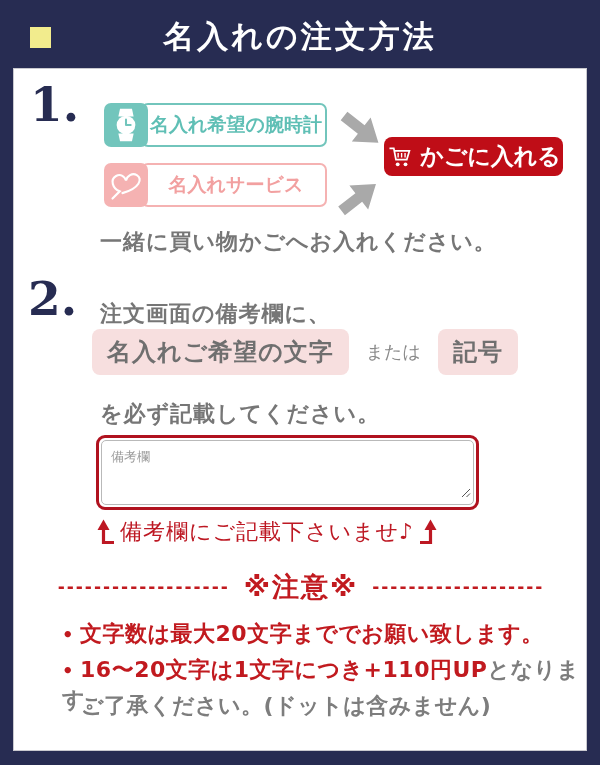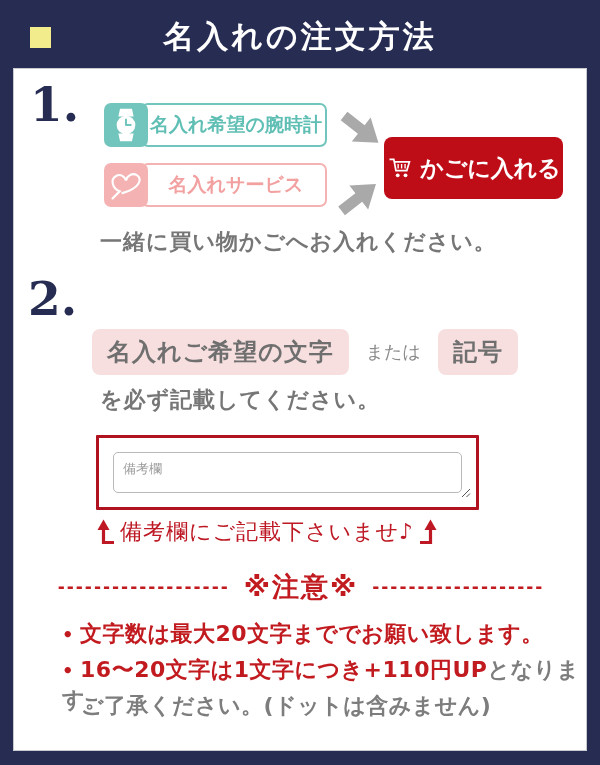--- a/index.html
+++ b/index.html
@@ -32,37 +32,37 @@
   .chip-label { height:44px; width:186px; margin-left:-7px; background:#ffffff; border-radius:7px;
                 display:flex; align-items:center; justify-content:center; font-weight:bold;
                 font-size:19px; padding-left:4px; }
   .chip-label.teal { border:2px solid #72c5bc; color:#5fbfb5; }
   .chip-label.pink { border:2px solid #f5b2b2; color:#f2a0a0; }
 
   .gray-arrow { position:absolute; }
   #arrow-top { left:322px; top:40px; transform:rotate(38deg); }
   #arrow-bottom { left:322px; top:108px; transform:rotate(-38deg); }
 
-  .cart-btn { position:absolute; left:370px; top:68px; width:179px; height:62px; background:#bf0d17;
+  .cart-btn { position:absolute; left:370px; top:68px; width:179px; height:39px; background:#bf0d17;
               border-radius:8px; display:flex; align-items:center; justify-content:center; gap:8px;
               color:#ffffff; font-size:23px; font-weight:bold; border:none; cursor:pointer; }
 
   .gray-line { position:absolute; color:#767676; font-size:22px; font-weight:bold; letter-spacing:1px; }
   #step1-caption { left:86px; top:158px; }
   #step2-line1 { left:86px; top:230px; }
-  #step2-line2 { left:86px; top:316px; }
+  #step2-line2 { left:86px; top:330px; }
 
   .hl-row { position:absolute; left:78px; top:260px; display:flex; align-items:center; gap:17px; }
   .hl { background:#f7dfdf; border-radius:8px; padding:7px 15px; color:#6f6f6f;
         font-size:24px; font-weight:bold; letter-spacing:1px; }
   .hl-or { color:#8a8a8a; font-size:18px; font-weight:normal; }
 
   
   .ta-outer { position:absolute; left:82px; top:366px; width:383px; height:75px;
-              border:3px solid #b0121f; border-radius:1px; background:#ffffff; padding:14px; }
+              border:3px solid #b0121f; border-radius:9px; background:#ffffff; padding:2px; }
   .ta-inner { width:100%; height:100%; border:1px solid #b9b9b9; border-radius:5px; resize:none;
               font-family:"DejaVu Sans","Liberation Sans",sans-serif; font-size:13px; color:#555;
               padding:7px 9px; outline:none; }
   .ta-inner::placeholder { color:#9a9a9a; }
   .ta-grip { position:absolute; right:5px; bottom:5px; pointer-events:none; }
 
   .ta-caption { position:absolute; left:82px; top:448px; width:383px; display:flex;
                 align-items:center; gap:4px; }
   .ta-caption-text { color:#bd1823; font-size:22px; letter-spacing:1px;
                      font-family:"DejaVu Serif","Liberation Serif",serif; }
@@ -133,20 +133,21 @@
         <circle cx="13.5" cy="23.5" r="2.2" fill="#ffffff" stroke="none"></circle>
         <circle cx="22.5" cy="23.5" r="2.2" fill="#ffffff" stroke="none"></circle>
       </svg>
     </span>
     <span>かごに入れる</span>
   </button>
 
   <div class="gray-line" id="step1-caption">一緒に買い物かごへお入れください。</div>
 
   <div class="step-num" id="num2">2.</div>
+  <div class="gray-line" id="step2-line1">注文画面の備考欄に、</div>
 
   <div class="hl-row">
     <span class="hl">名入れご希望の文字</span>
     <span class="hl-or">または</span>
     <span class="hl">記号</span>
   </div>
 
   <div class="gray-line" id="step2-line2">を必ず記載してください。</div>
 
   <div class="ta-outer">

